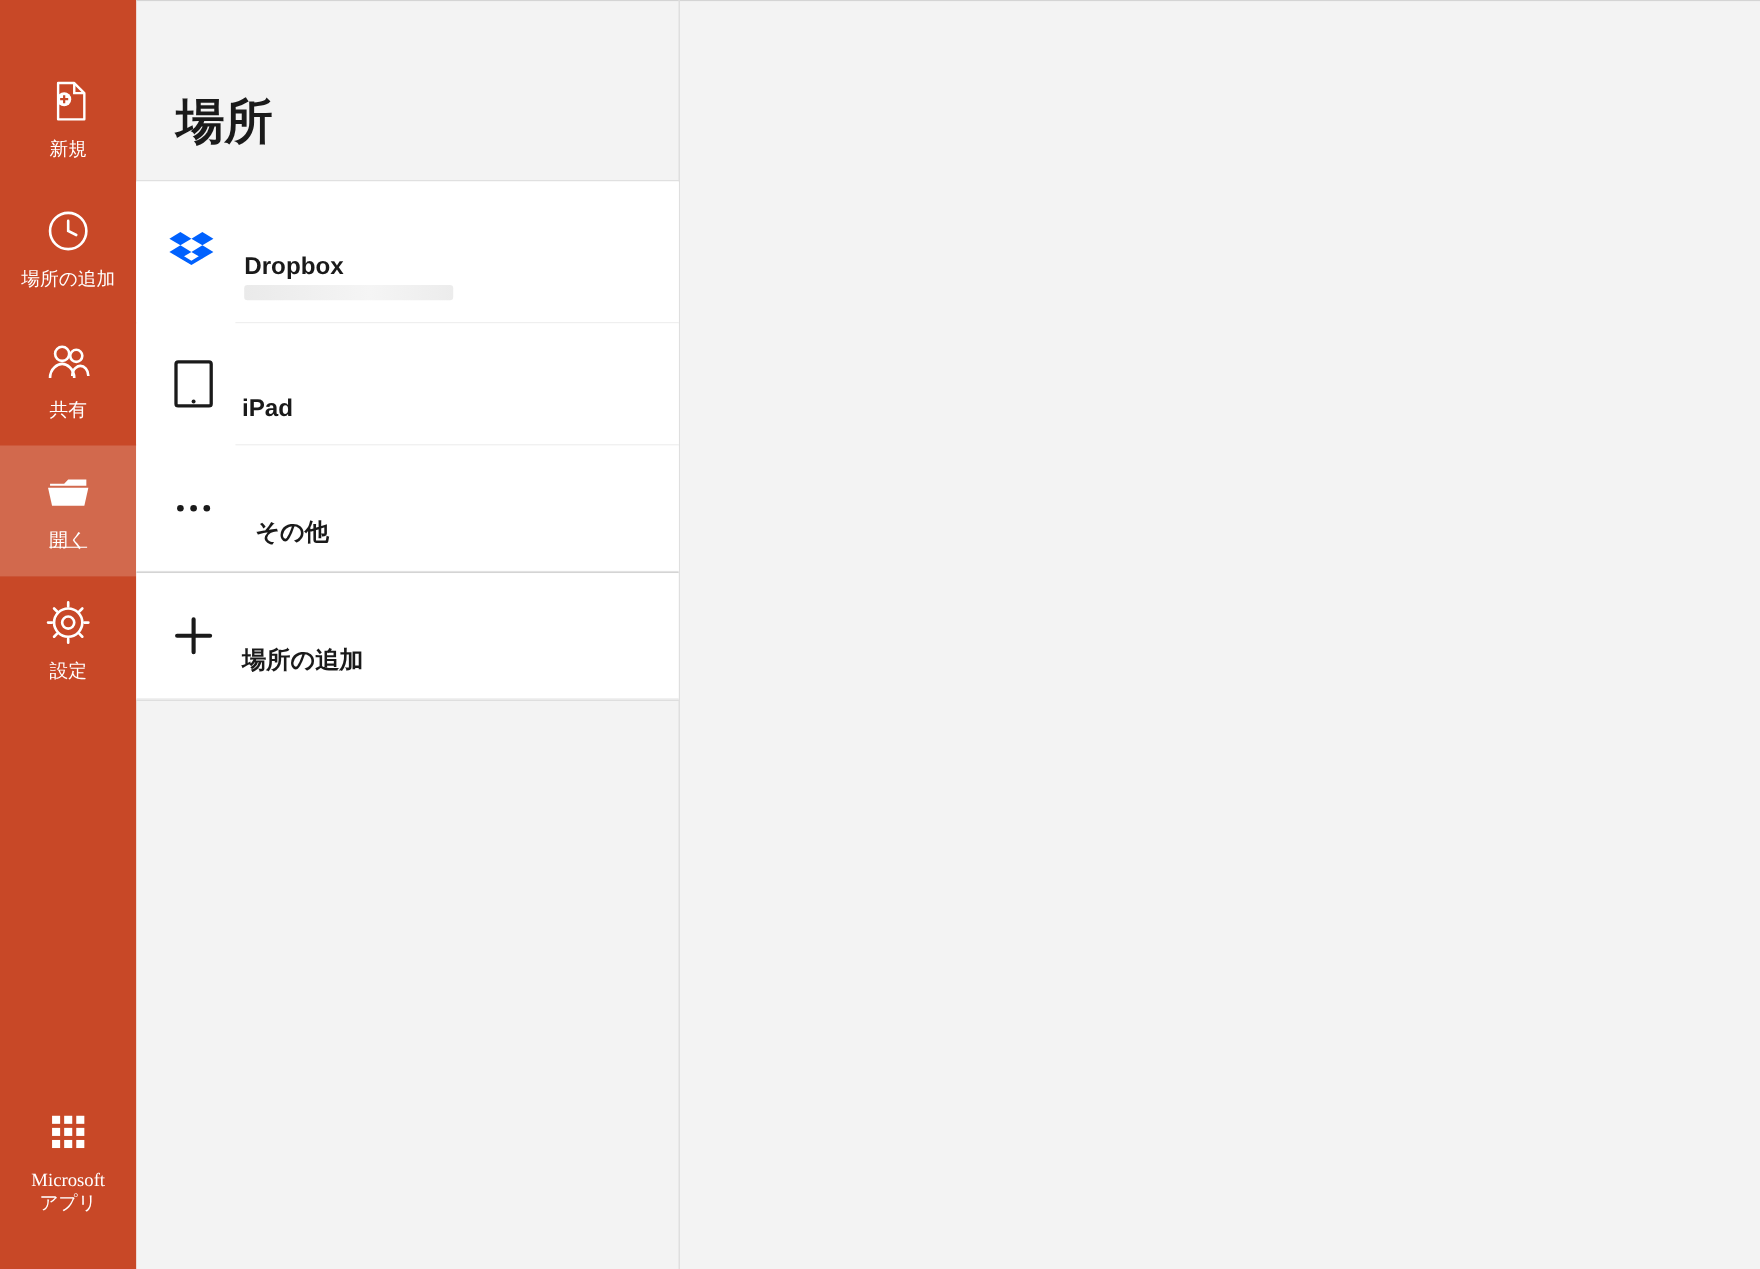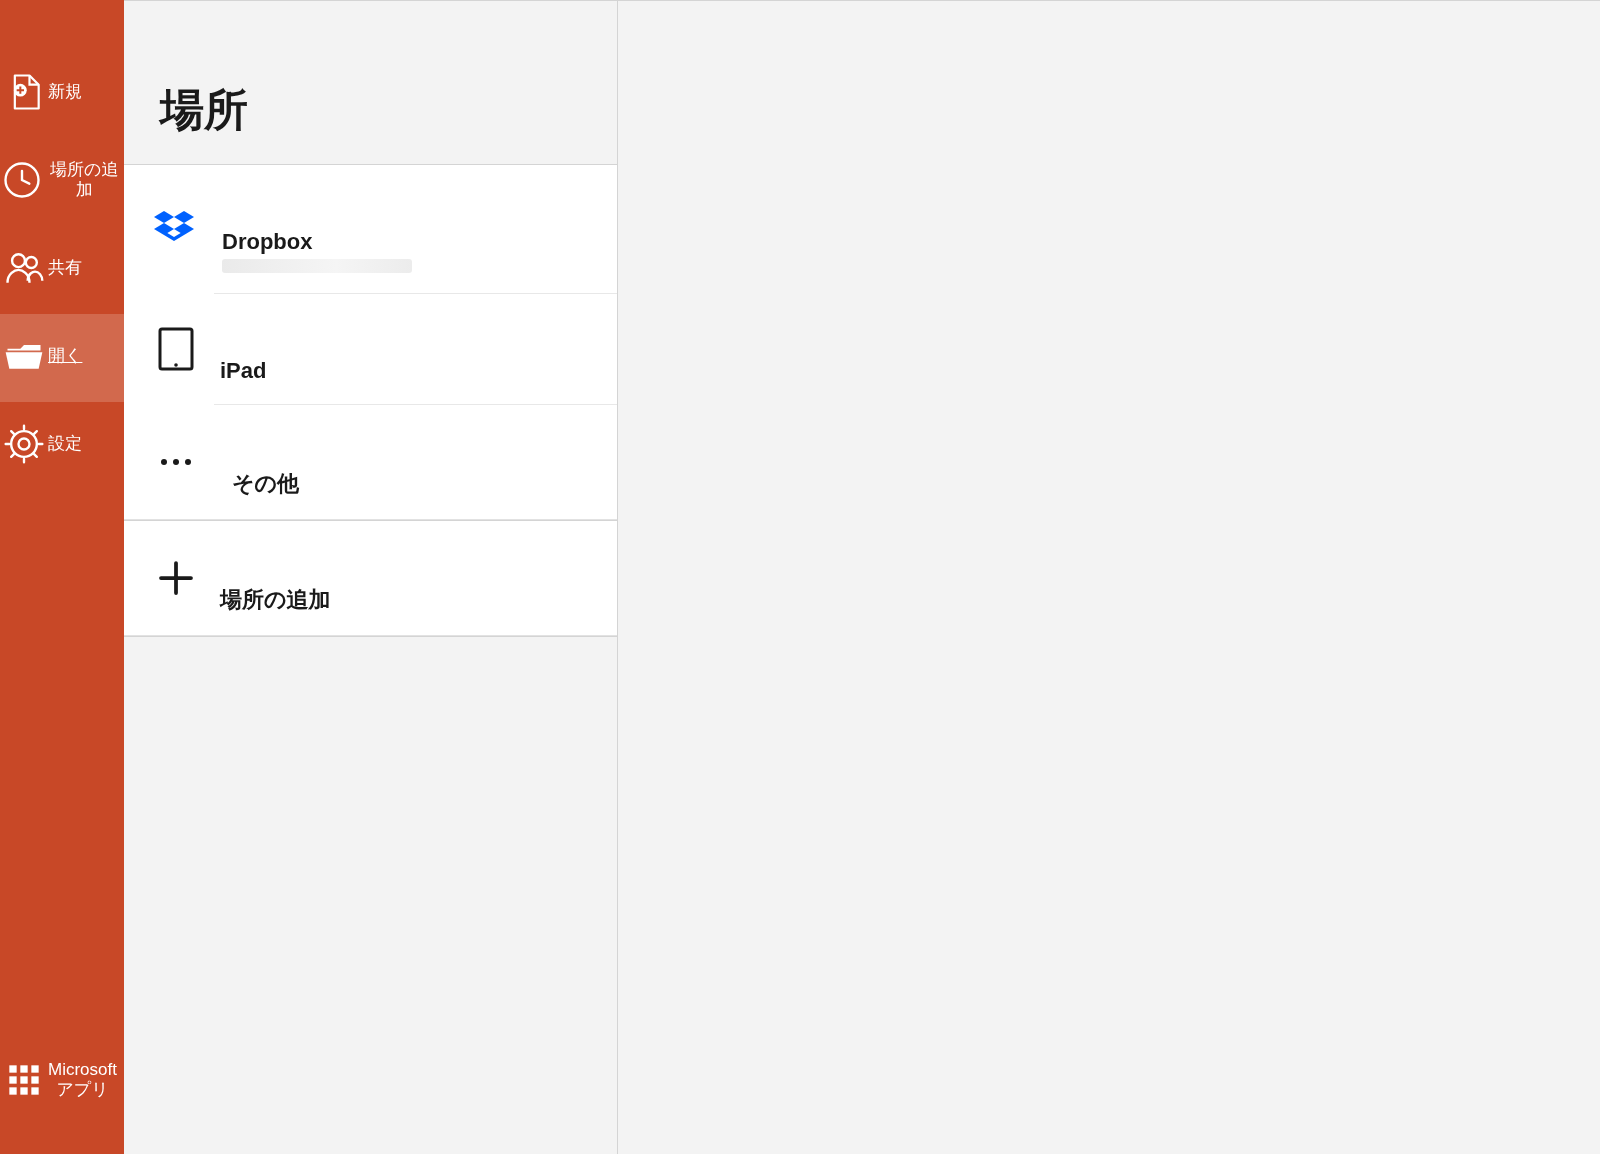--- a/index.html
+++ b/index.html
@@ -18,36 +18,38 @@
     background: #c84827;
     display: flex;
     flex-direction: column;
     align-items: center;
     padding-top: 50px;
   }
   .nav-item {
     width: 124px;
     padding: 18px 0 22px 0;
     display: flex;
-    flex-direction: row;
+    flex-direction: column;
     align-items: center;
+    gap: 10px;
     cursor: pointer;
     color: #fff;
     font-size: 17px;
   }
   .nav-item.active {
     background: rgba(255,255,255,0.18);
     text-decoration: underline;
   }
   .nav-item .icon { width: 48px; height: 48px; display:flex; align-items:center; justify-content:center; }
   .nav-item .icon svg { width: 44px; height: 44px; }
   .nav-item .label { text-align:center; line-height:1.2; white-space: pre-line; }
   .sidebar-bottom {
     margin-top: auto;
     margin-bottom: 28px;
+    font-family: Liberation Serif, serif;
   }
 
   
   .places-panel {
     width: 494px;
     background: #f3f3f3;
     border-right: 1px solid #d4d4d4;
     display: flex;
     flex-direction: column;
   }

